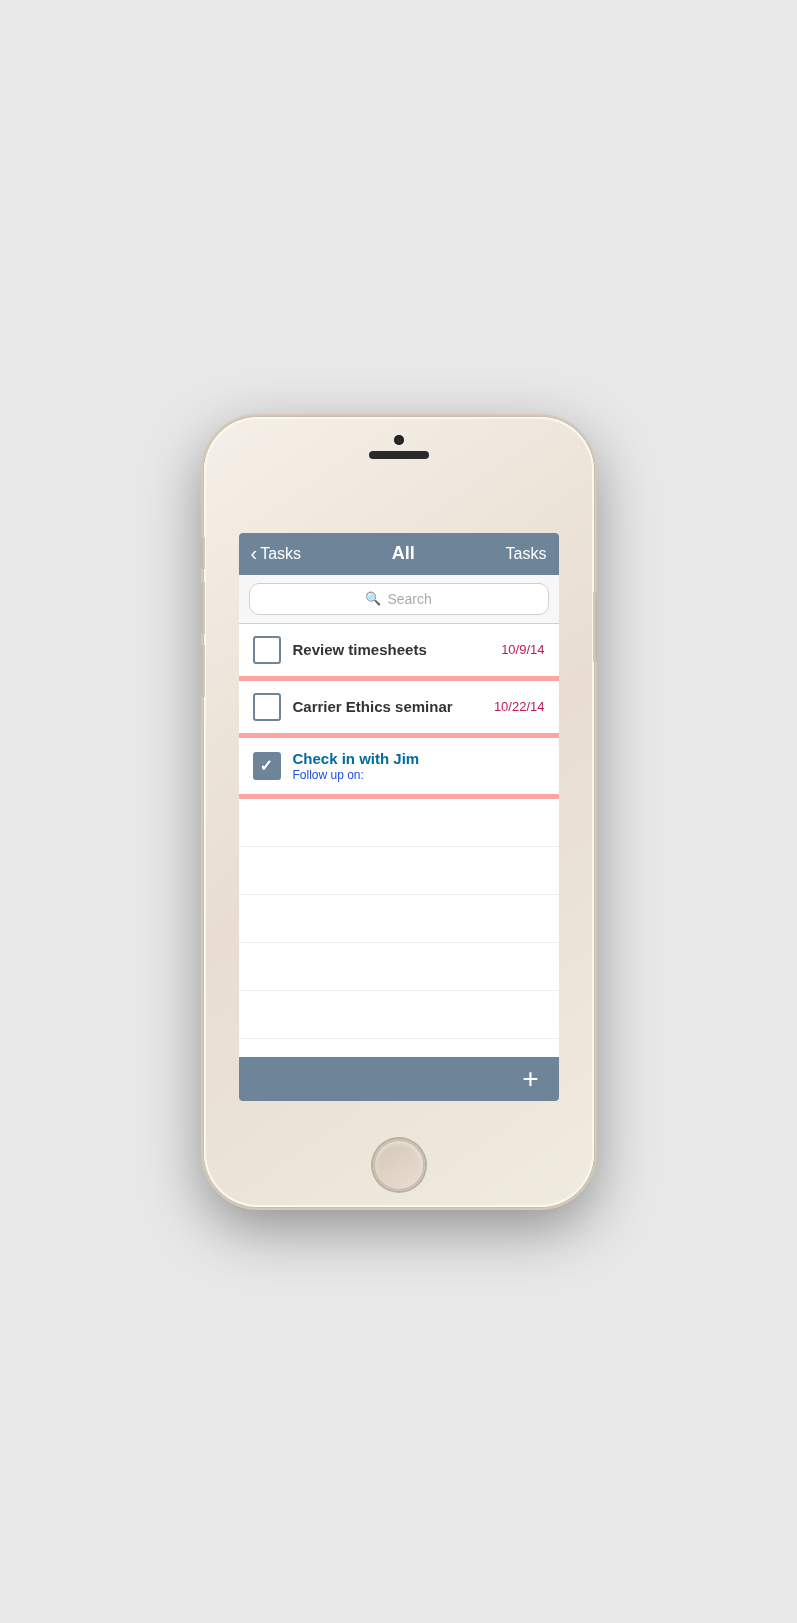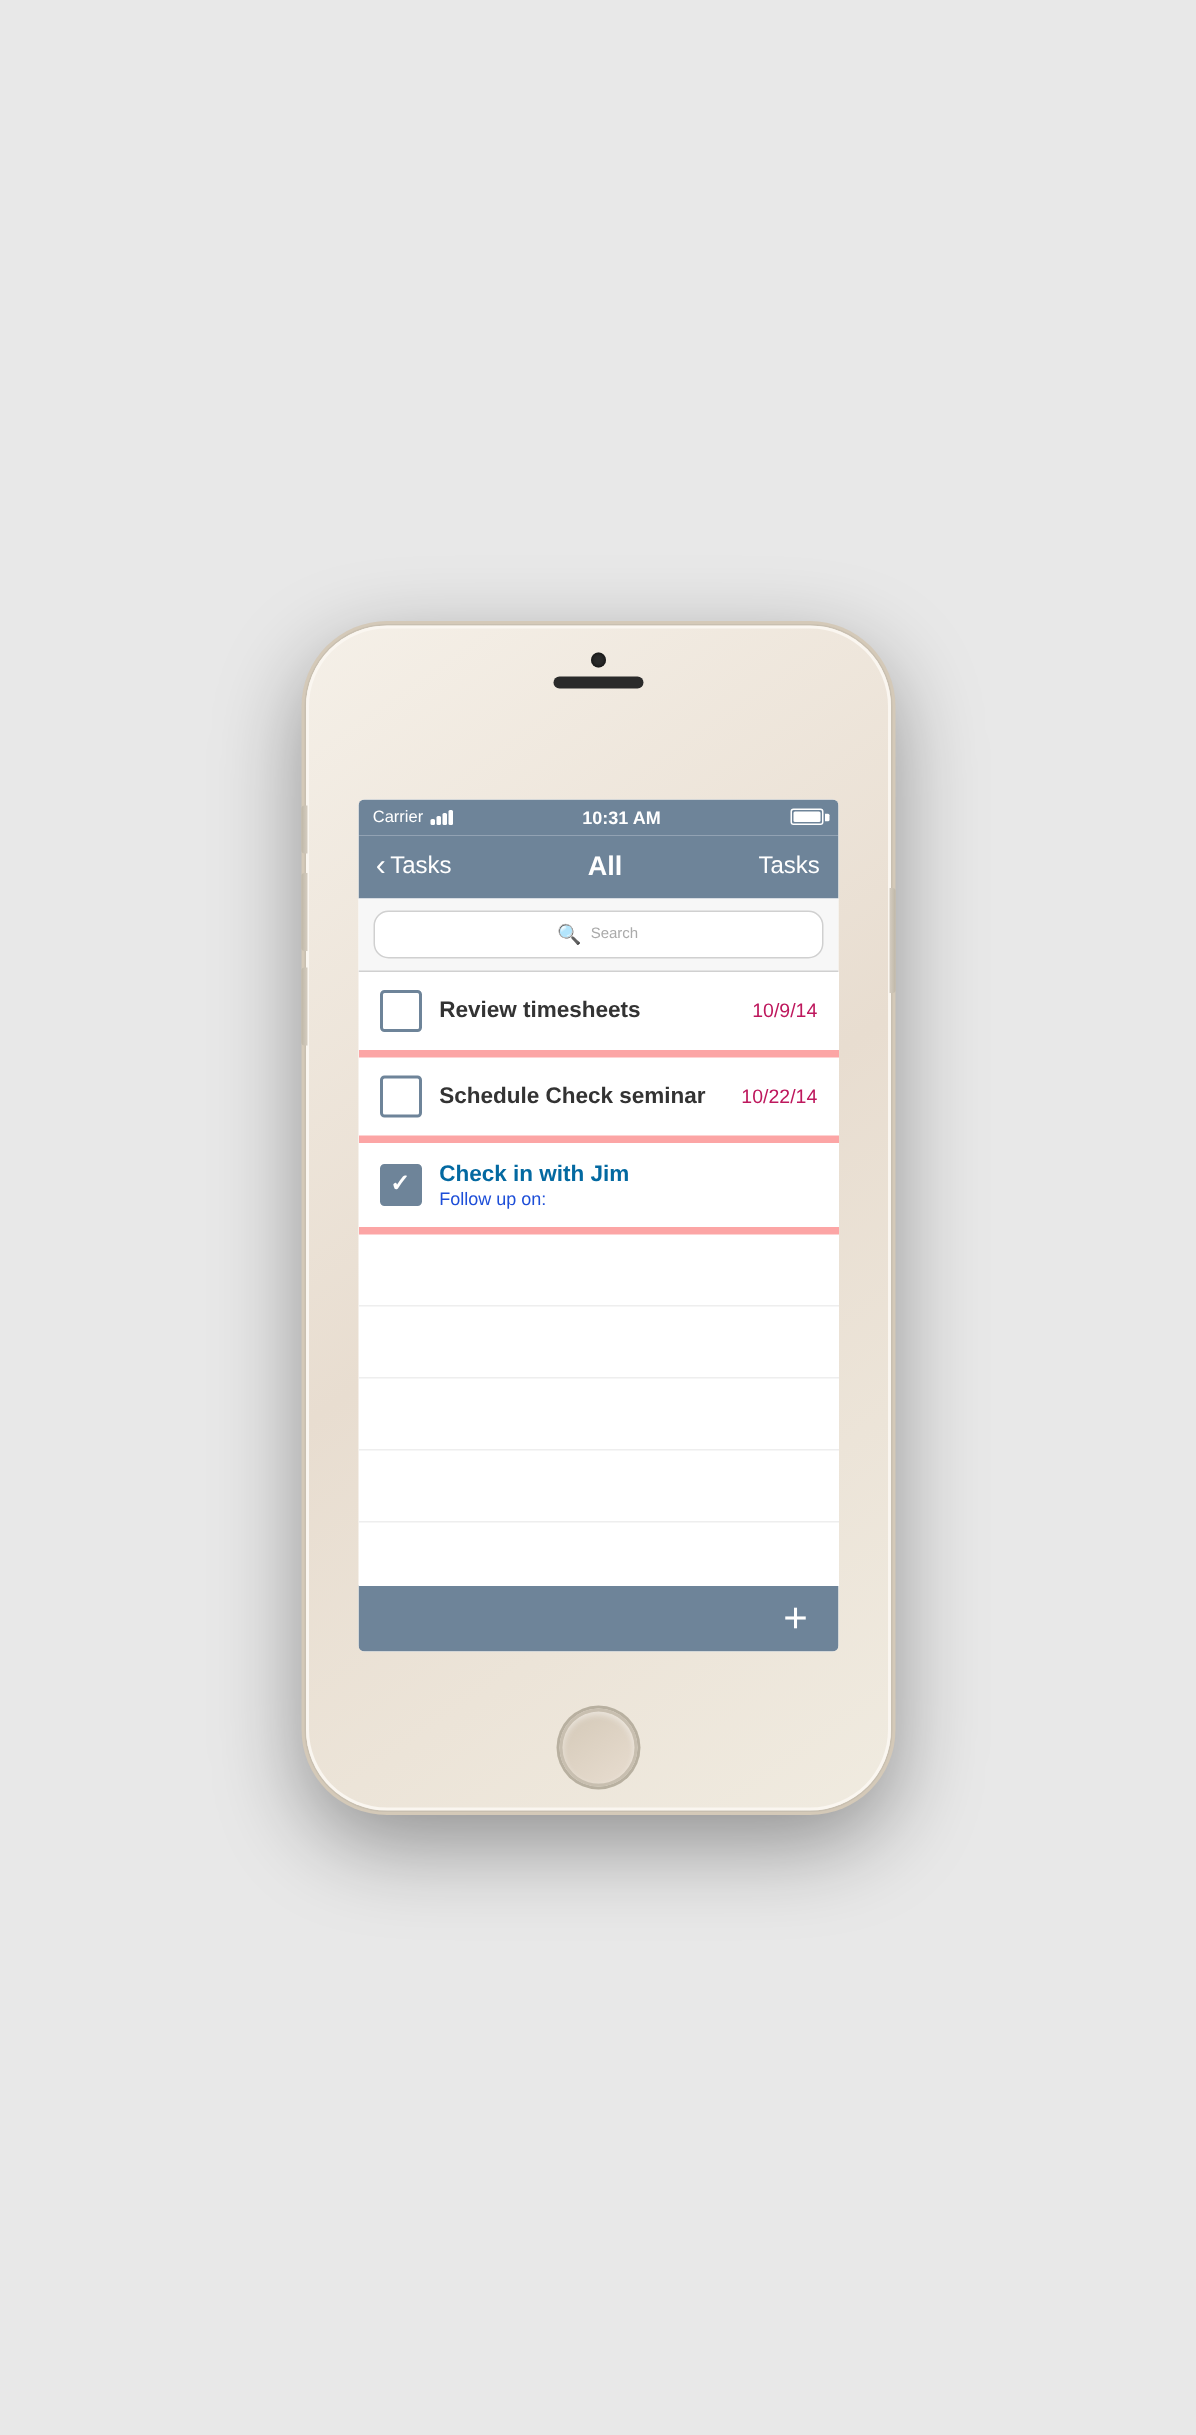--- a/index.html
+++ b/index.html
@@ -367,68 +367,51 @@
   <div class="side-button-left-3"></div>
   <div class="side-button-right"></div>
 
   <div class="phone-top-bar">
     <div class="front-camera"></div>
     <div class="speaker-grille"></div>
   </div>
 
   <div class="phone-screen">
 
-    <div class="status-bar">
-      <div class="status-left">
-        <span>Carrier</span>
-        <div class="wifi-icon">
-          <div class="wifi-bar" style="height:4px;"></div>
-          <div class="wifi-bar" style="height:6px;"></div>
-          <div class="wifi-bar" style="height:8px;"></div>
-          <div class="wifi-bar" style="height:10px;"></div>
-        </div>
-      </div>
-      <div class="status-center">10:31 AM</div>
-      <div class="status-right">
-        <div class="battery">
-          <div class="battery-fill"></div>
-        </div>
-      </div>
-    </div>
 
     <div class="nav-bar">
       <div class="nav-back">
         <span class="nav-back-chevron">‹</span>
         <span>Tasks</span>
       </div>
       <div class="nav-title">All</div>
       <div class="nav-edit">Tasks</div>
     </div>
 
     <div class="search-container">
       <div class="search-bar">
         <span class="search-icon-glyph">🔍</span>
-        <span style="color:#aaa;font-size:10px;">Search</span>
+        <span style="color:#aaa;font-size:14px;">Search</span>
       </div>
     </div>
 
     <div class="task-list">
 
       <div class="task-item">
         <div class="task-checkbox"></div>
         <div class="task-content">
           <div class="task-title">Review timesheets</div>
         </div>
         <div class="task-date">10/9/14</div>
       </div>
 
       <div class="task-item">
         <div class="task-checkbox"></div>
         <div class="task-content">
-          <div class="task-title">Schedule Check seminar</div>
+          <div class="task-title">Carrier Ethics seminar</div>
         </div>
         <div class="task-date">10/22/14</div>
       </div>
 
       <div class="task-item">
         <div class="task-checkbox checked">
           <span class="checkmark">✓</span>
         </div>
         <div class="task-content">
           <div class="task-title completed">Check in with Jim</div>

